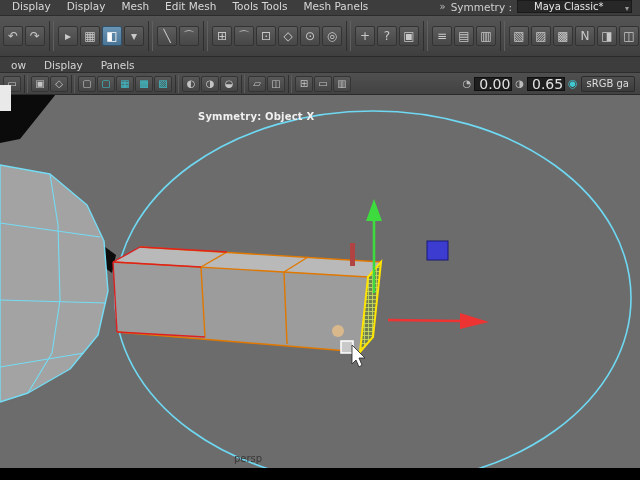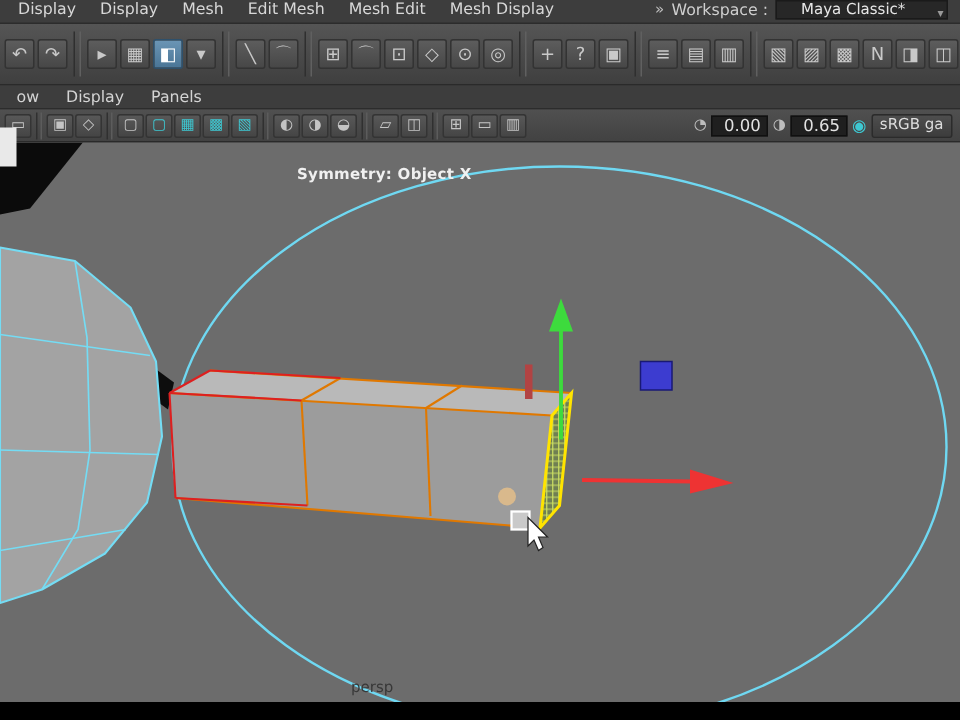--- a/index.html
+++ b/index.html
@@ -40,21 +40,21 @@
   .vp-icon { width:18px; height:16px; flex:0 0 auto; display:flex; align-items:center; justify-content:center;
              background:linear-gradient(#585858,#454545); border:1px solid #343434; border-radius:2px;
              color:#c4c4c4; font-size:10px; line-height:1; }
   .vp-icon.teal { color:#3ec8d2; }
   .vp-icon.sep { width:4px; height:18px; background:none; border:none; border-left:1px solid #303030;
                  border-right:1px solid #5c5c5c; border-radius:0; margin:0 2px; }
   .vp-fields { margin-left:auto; display:flex; align-items:center; gap:3px; padding-right:2px; }
   .mini-icon { color:#bdbdbd; font-size:10px; }
   .mini-icon.teal { color:#3ec8d2; font-size:11px; }
   .num-field { width:38px; height:14px; background:#1f1f1f; border:1px solid #101010; color:#e2e2e2;
-               font-size:11px; line-height:12px; text-align:right; padding:0 4px; }
+               font-size:14px; line-height:12px; text-align:left; padding:0 4px; }
   .cs-btn { height:16px; background:linear-gradient(#4e4e4e,#3c3c3c); border:1px solid #2b2b2b; border-radius:2px;
             color:#ddd; font-size:10px; line-height:14px; padding:0 5px; white-space:nowrap; overflow:hidden; max-width:56px; }
 
   
   .viewport { position:absolute; top:95px; left:0; width:640px; height:373px; background:#6c6c6c; overflow:hidden; }
   .overlay-label { position:absolute; left:198px; top:16px; color:#f0f0f0; font-size:10px; font-weight:bold;
                    letter-spacing:0.2px; }
   .camera-label { position:absolute; left:234px; bottom:4px; color:#383838; font-size:10px; font-weight:normal; }
   .white-chip { position:absolute; left:0; top:85px; width:11px; height:26px; background:#e9e9e9; z-index:9; }
   .bottombar { position:absolute; top:468px; left:0; width:640px; height:12px; background:#000; }
@@ -64,26 +64,26 @@
 
 <div id="app">
 
   <div class="menubar">
     <div style="display:flex">
 
     <span class="menu-item">Display</span>
         <span class="menu-item">Display</span>
         <span class="menu-item">Mesh</span>
         <span class="menu-item">Edit Mesh</span>
-        <span class="menu-item">Mesh Edit</span>
-        <span class="menu-item">Mesh Display</span>
+        <span class="menu-item">Tools Tools</span>
+        <span class="menu-item">Mesh Panels</span>
       </div>
     <div class="menubar-right">
       <span class="chev">»</span>
-      <span class="ws-label">Workspace :</span>
+      <span class="ws-label">Symmetry :</span>
       <span class="ws-field">
         <span>Maya Classic*</span>
         <span class="ws-caret">▾</span>
       </span>
     </div>
   </div>
 
   <div class="statusline">
     <div style="display:flex;gap:2px;align-items:center">
 

